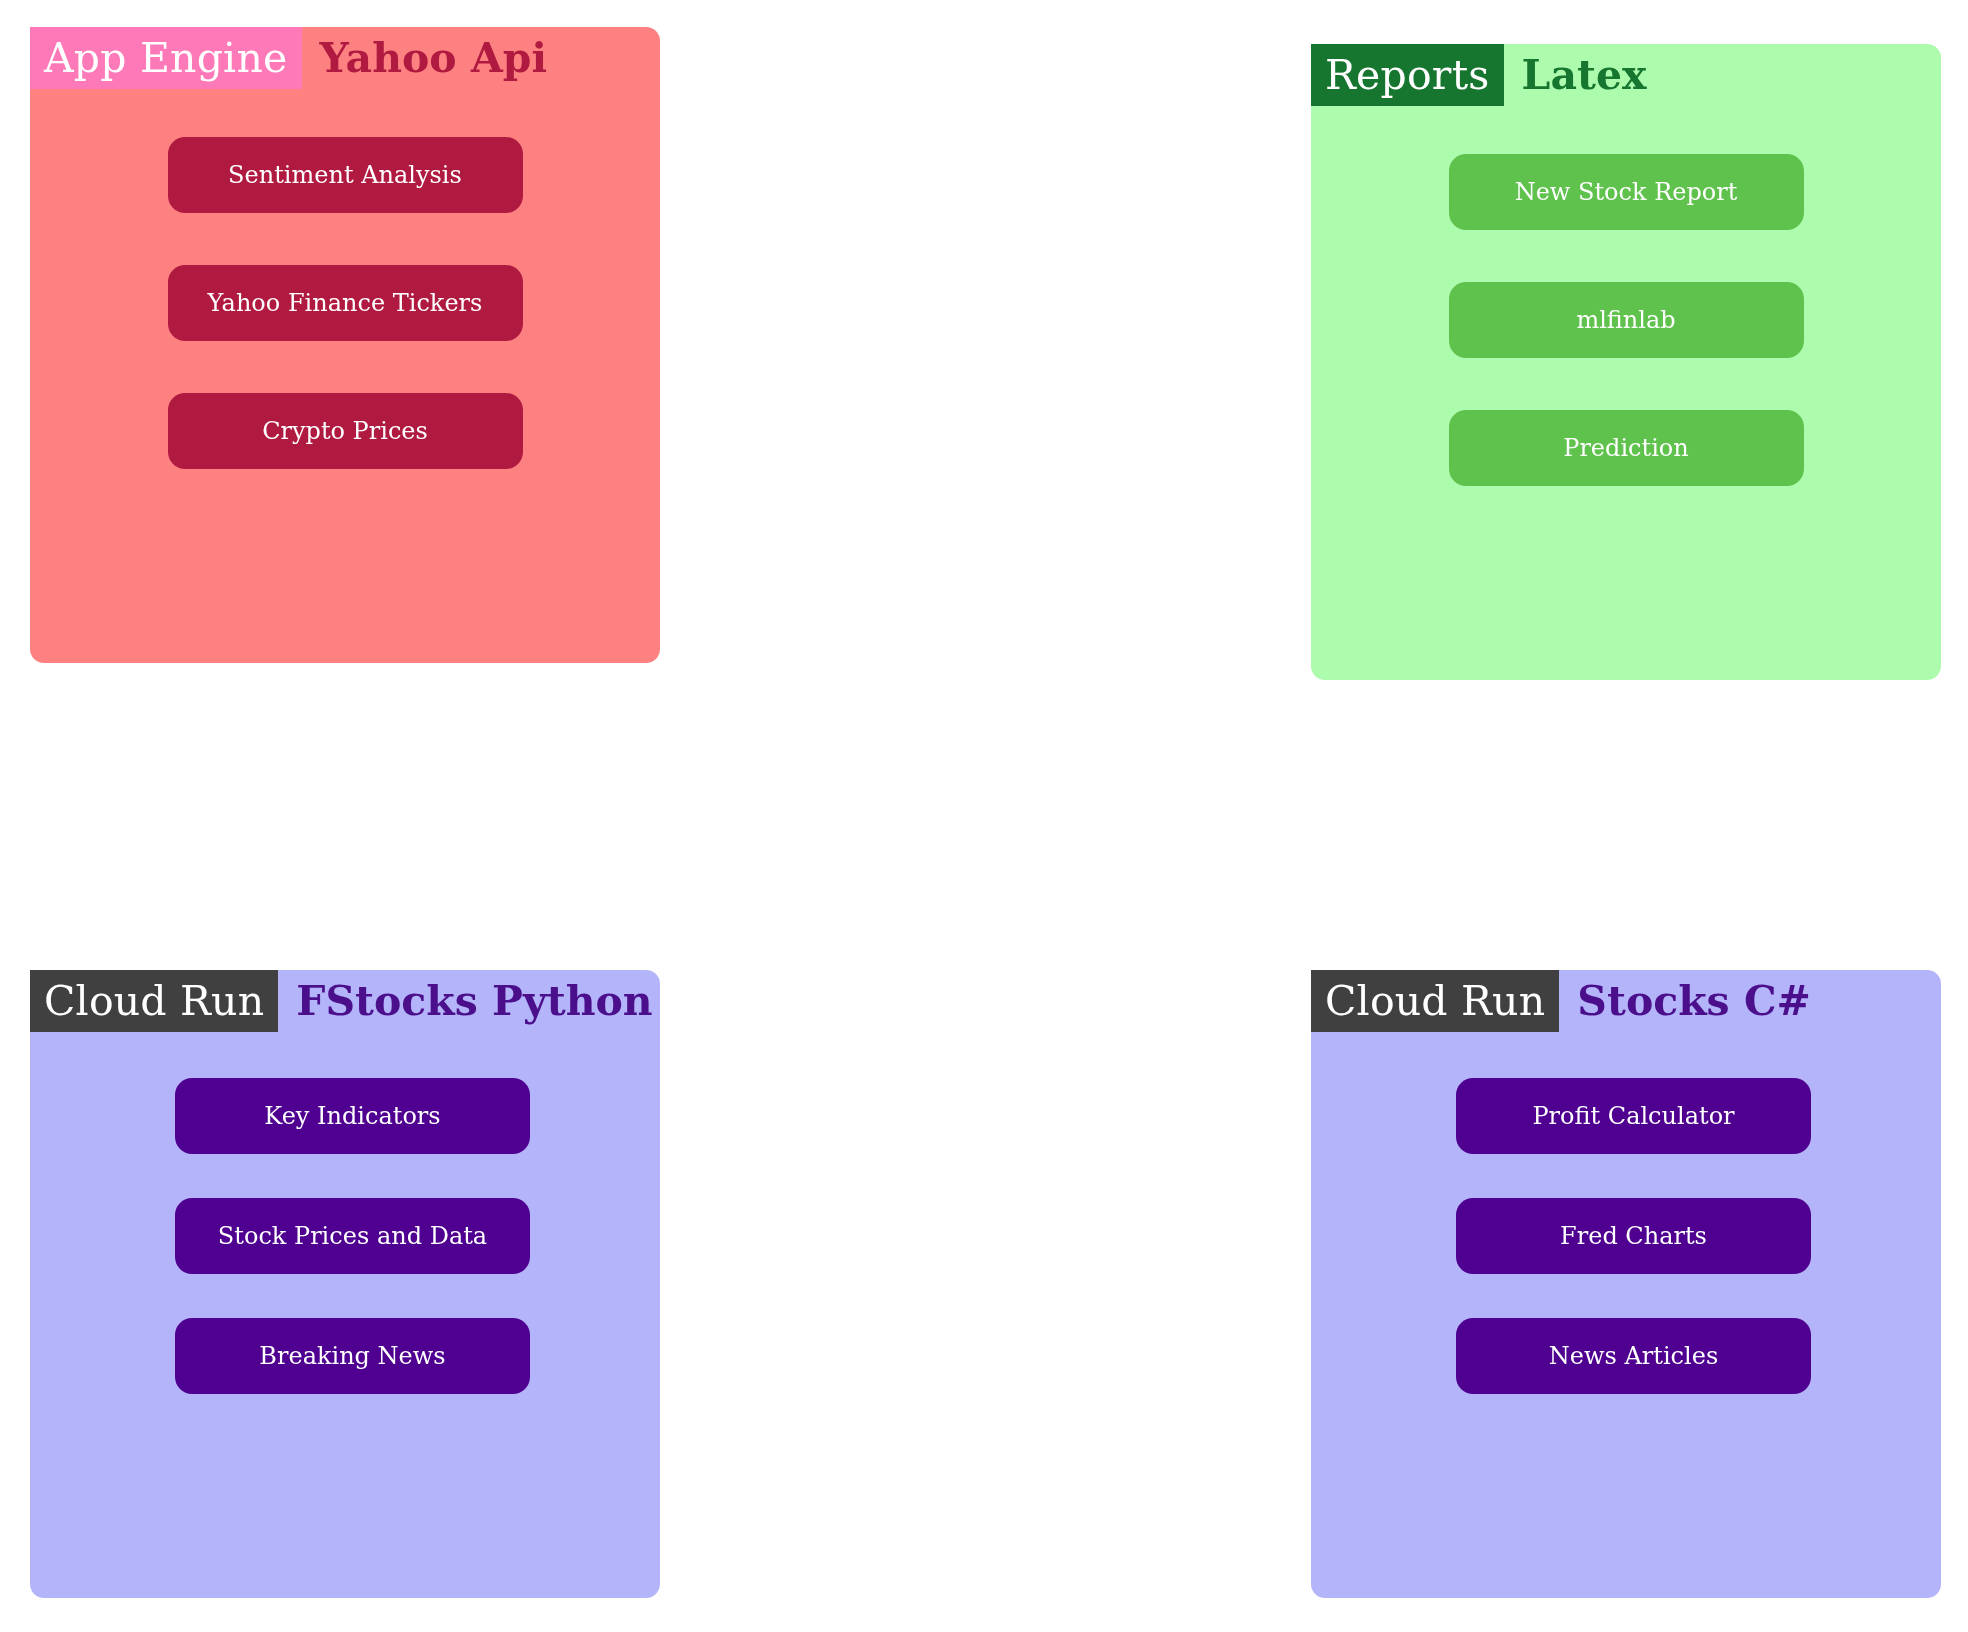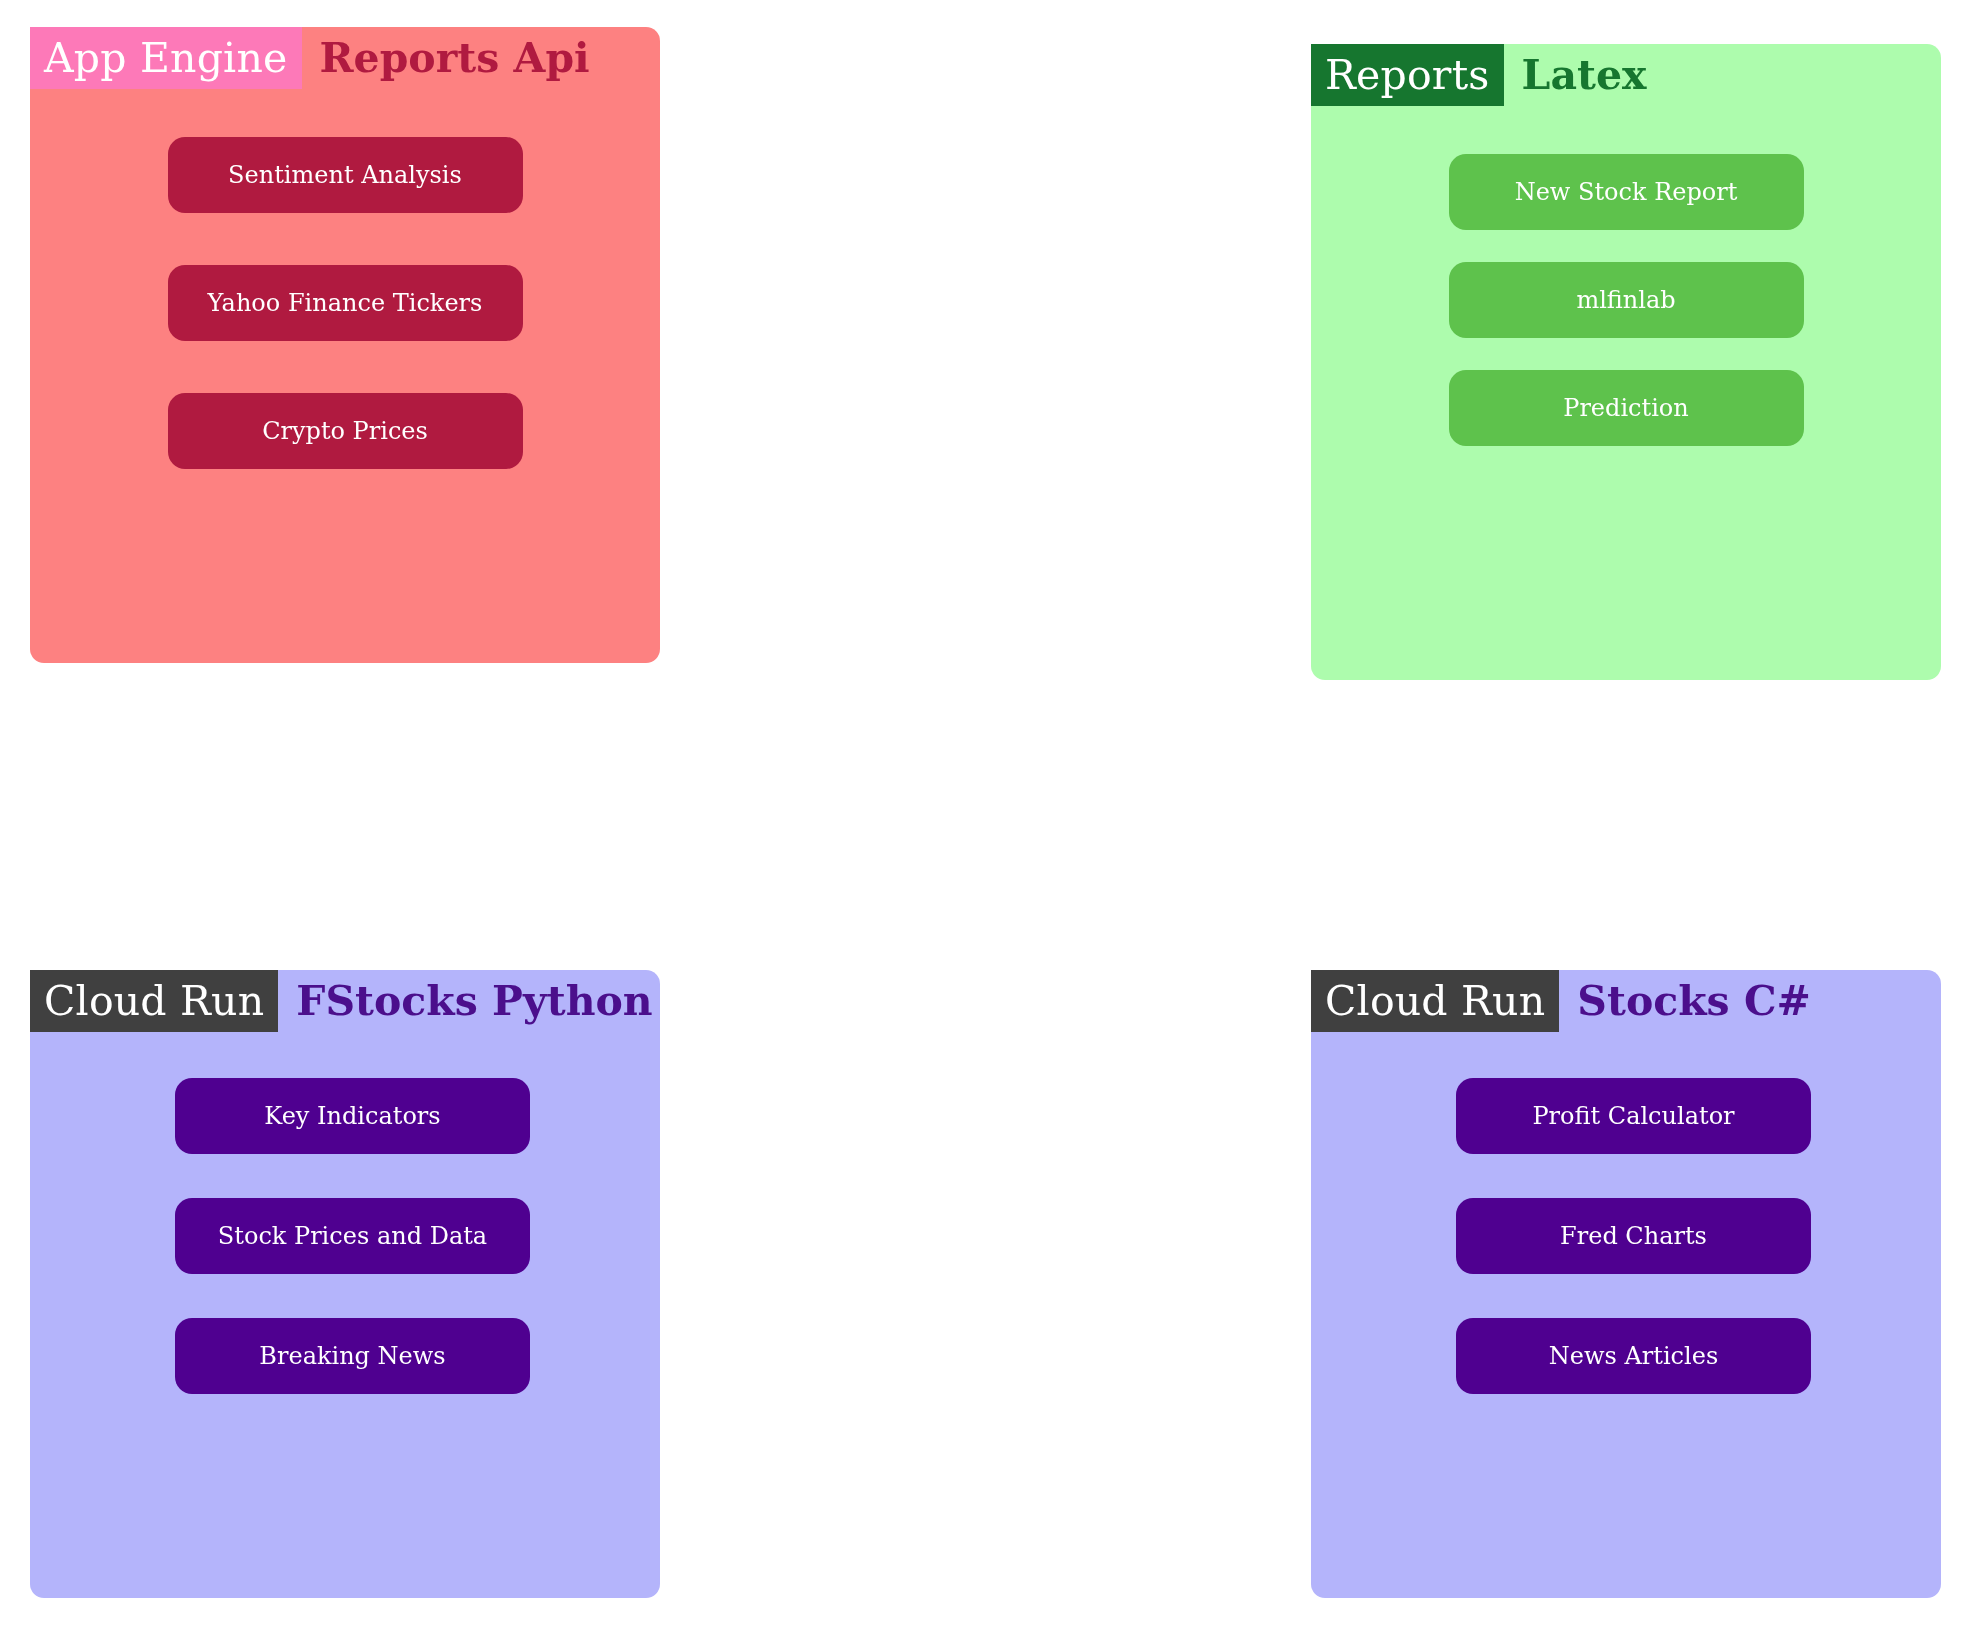--- a/index.html
+++ b/index.html
@@ -100,21 +100,21 @@
   #panel-latex {
     left: 1311px;
     top: 44px;
     width: 630px;
     height: 636px;
     background: #adfcad;
   }
   #panel-latex .panel-badge { background: #16762f; }
   #panel-latex .panel-title { color: #16762f; }
   #panel-latex .node { background: #5ec24c; }
-  #panel-latex .panel-body { padding-top: 48px; gap: 32px; text-align: center; }
+  #panel-latex .panel-body { padding-top: 48px; gap: 52px; text-align: center; }
 
   
   #panel-fstocks {
     left: 30px;
     top: 970px;
     width: 630px;
     height: 628px;
     background: #b4b4fb;
   }
   #panel-stocks-cs {
@@ -134,21 +134,21 @@
   #panel-stocks-cs .panel-body { padding-top: 46px; gap: 44px; margin-left: 15px; }
 </style>
 </head>
 <body>
 
 <div class="canvas">
 
   <div class="panel" id="panel-golang">
     <div class="panel-header">
       <div class="panel-badge">App Engine</div>
-      <div class="panel-title">Reports Api</div>
+      <div class="panel-title">Yahoo Api</div>
     </div>
     <div class="panel-body">
       <div class="node">Sentiment Analysis</div>
       <div class="node">Yahoo Finance Tickers</div>
       <div class="node">Crypto Prices</div>
     </div>
   </div>
 
   <div class="panel" id="panel-latex">
     <div class="panel-header">

